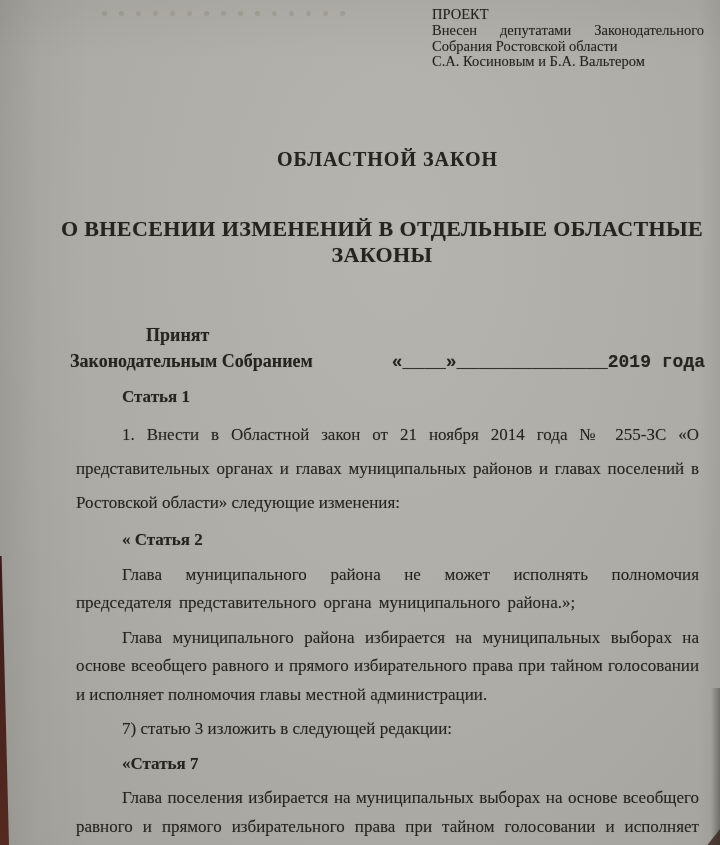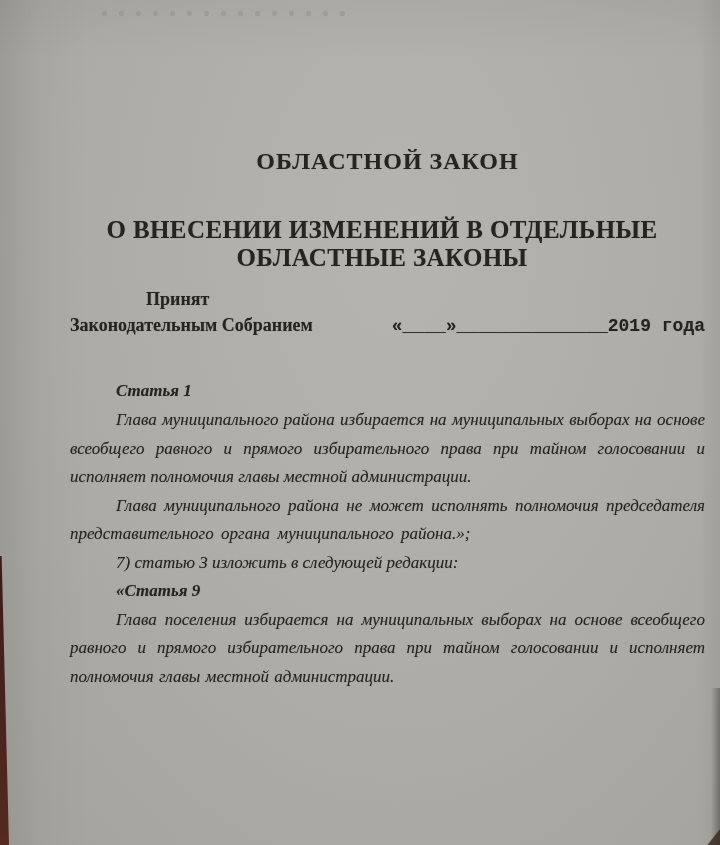--- a/index.html
+++ b/index.html
@@ -61,85 +61,93 @@
     line-height: 15.8px;
   }
   .hdr-right .justify-line { text-align: justify; text-align-last: justify; }
 
   .law-title {
     position: absolute;
     left: 70px; top: 148px;
     width: 635px;
     text-align: center;
     font-weight: bold;
-    font-size: 24px;
+    font-size: 20px;
     letter-spacing: 1px;
   }
   .law-subtitle {
     position: absolute;
     left: 58px; top: 216px;
     width: 648px;
     text-align: center;
     font-weight: bold;
-    font-size: 25px;
+    font-size: 22px;
     letter-spacing: 0.4px;
   }
 
   .adoption {
     position: absolute;
     left: 70px; top: 286px;
     width: 635px;
     font-weight: bold;
     font-size: 18px;
     line-height: 26px;
   }
-  .adoption .adopted { padding-left: 76px; }
+  .adoption .adopted { padding-left: 76px; margin-top: 36px; }
   .adoption .row { display: flex; align-items: baseline; }
   .adoption .date { margin-left: auto; white-space: nowrap; font-family: Liberation Mono, monospace; }
 
   .body-text {
     position: absolute;
     left: 70px; top: 376px;
     width: 635px;
     font-size: 17px;
   }
-  .body-text p { margin: 0; text-indent: 46px; font-style: italic; }
+  .body-text p { margin: 6px; text-indent: 46px; }
   .para-heading { font-weight: bold; line-height: 30px; }
   .para-intro { text-align: justify; line-height: 34px; }
   .para-item { line-height: 28.5px; }
   .para-quoted-heading { font-weight: bold; line-height: 28.5px; }
   .para-body { text-align: justify; line-height: 28.5px; }
   .ws-wide { word-spacing: 3px; }
   .ws-slight { word-spacing: 1px; }
 </style>
 </head>
 <body>
 
 <div class="photo">
 
   <div class="bleed-dots"></div>
   <div class="table-edge-left"></div>
   <div class="page-edge-right"></div>
   <div class="table-edge-corner"></div>
 
+  <div class="hdr-right">
+    <div>ПРОЕКТ</div>
+    <div class="justify-line">Внесен депутатами Законодательного</div>
+    <div>Собрания Ростовской области</div>
+    <div>С.А. Косиновым и Б.А. Вальтером</div>
+  </div>
 
   <div class="law-title">ОБЛАСТНОЙ ЗАКОН</div>
 
   <div class="law-subtitle">О ВНЕСЕНИИ ИЗМЕНЕНИЙ В ОТДЕЛЬНЫЕ ОБЛАСТНЫЕ ЗАКОНЫ</div>
 
   <div class="adoption">
     <div class="adopted">Принят</div>
     <div class="row">
       <span>Законодательным Собранием</span>
       <span class="date">«____»______________2019 года</span>
     </div>
   </div>
 
   <div class="body-text">
     <p class="para-heading">Статья 1</p>
+    <p class="para-intro">1. Внести в Областной закон от 21 ноября 2014 года № 255-ЗС «О представительных органах и главах муниципальных районов и главах поселений в Ростовской области» следующие изменения:</p>
+    <p class="para-quoted-heading">« Статья 2</p>
+    <p class="para-body ws-wide">Глава муниципального района не может исполнять полномочия председателя представительного органа муниципального района.»;</p>
     <p class="para-body">Глава муниципального района избирается на муниципальных выборах на основе всеобщего равного и прямого избирательного права при тайном голосовании и исполняет полномочия главы местной администрации.</p>
-    <p class="para-body ws-wide">Глава муниципального района не может исполнять полномочия председателя представительного органа муниципального района.»;</p>
     <p class="para-item">7) статью 3 изложить в следующей редакции:</p>
-    <p class="para-quoted-heading">«Статья 9</p>
+    <p class="para-quoted-heading">«Статья 7</p>
     <p class="para-body ws-slight">Глава поселения избирается на муниципальных выборах на основе всеобщего равного и прямого избирательного права при тайном голосовании и исполняет полномочия главы местной администрации.</p>
   </div>
 
 </div>
 
 </body></html>

